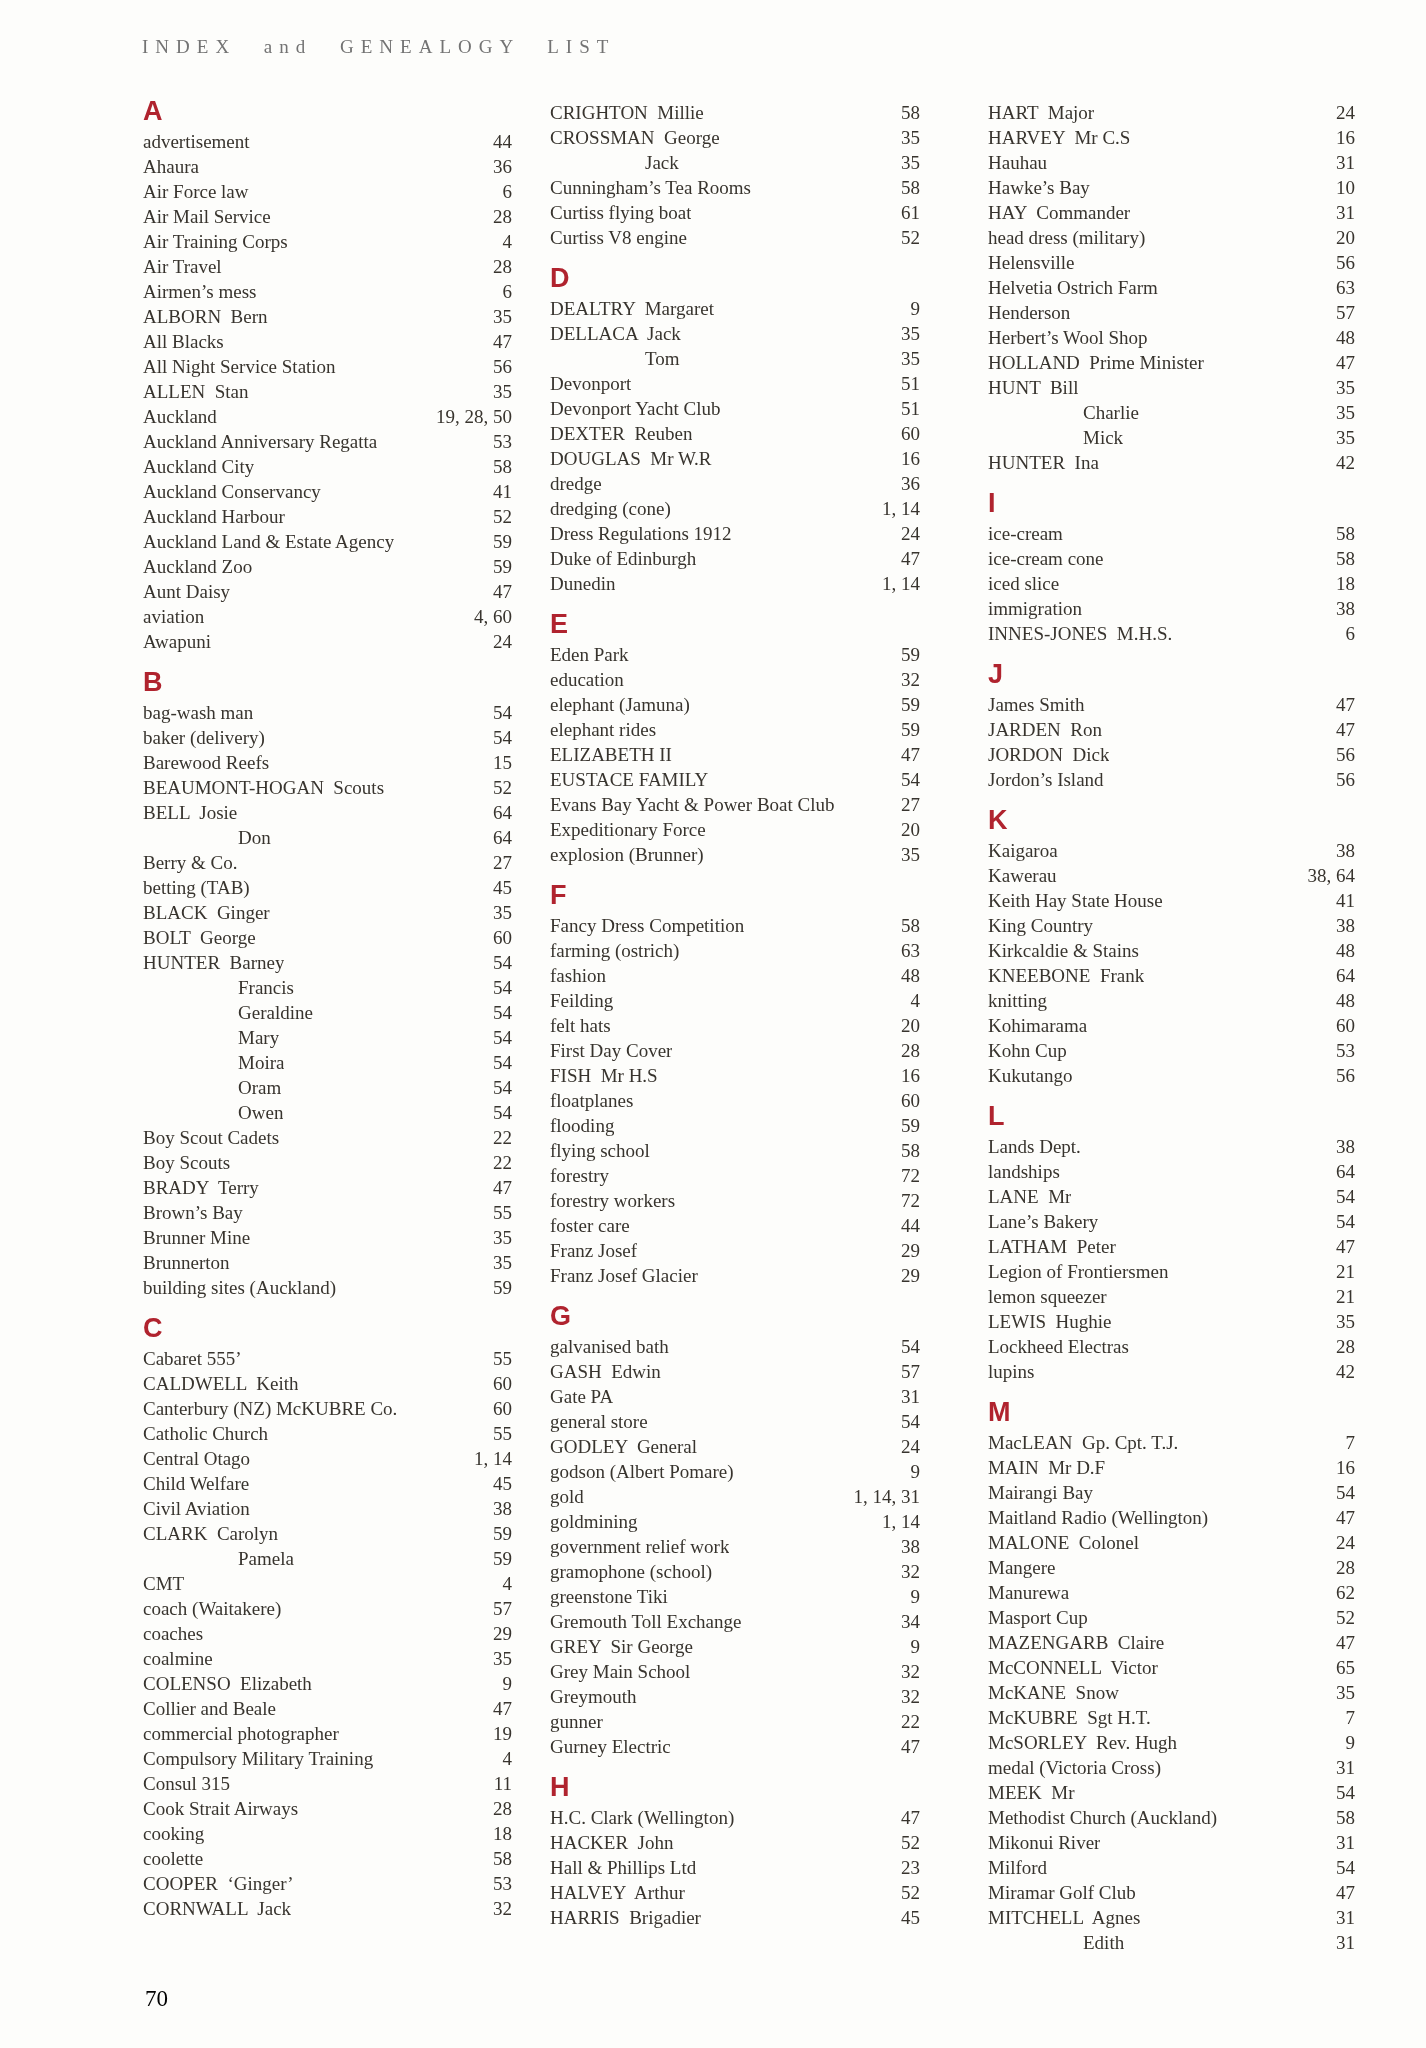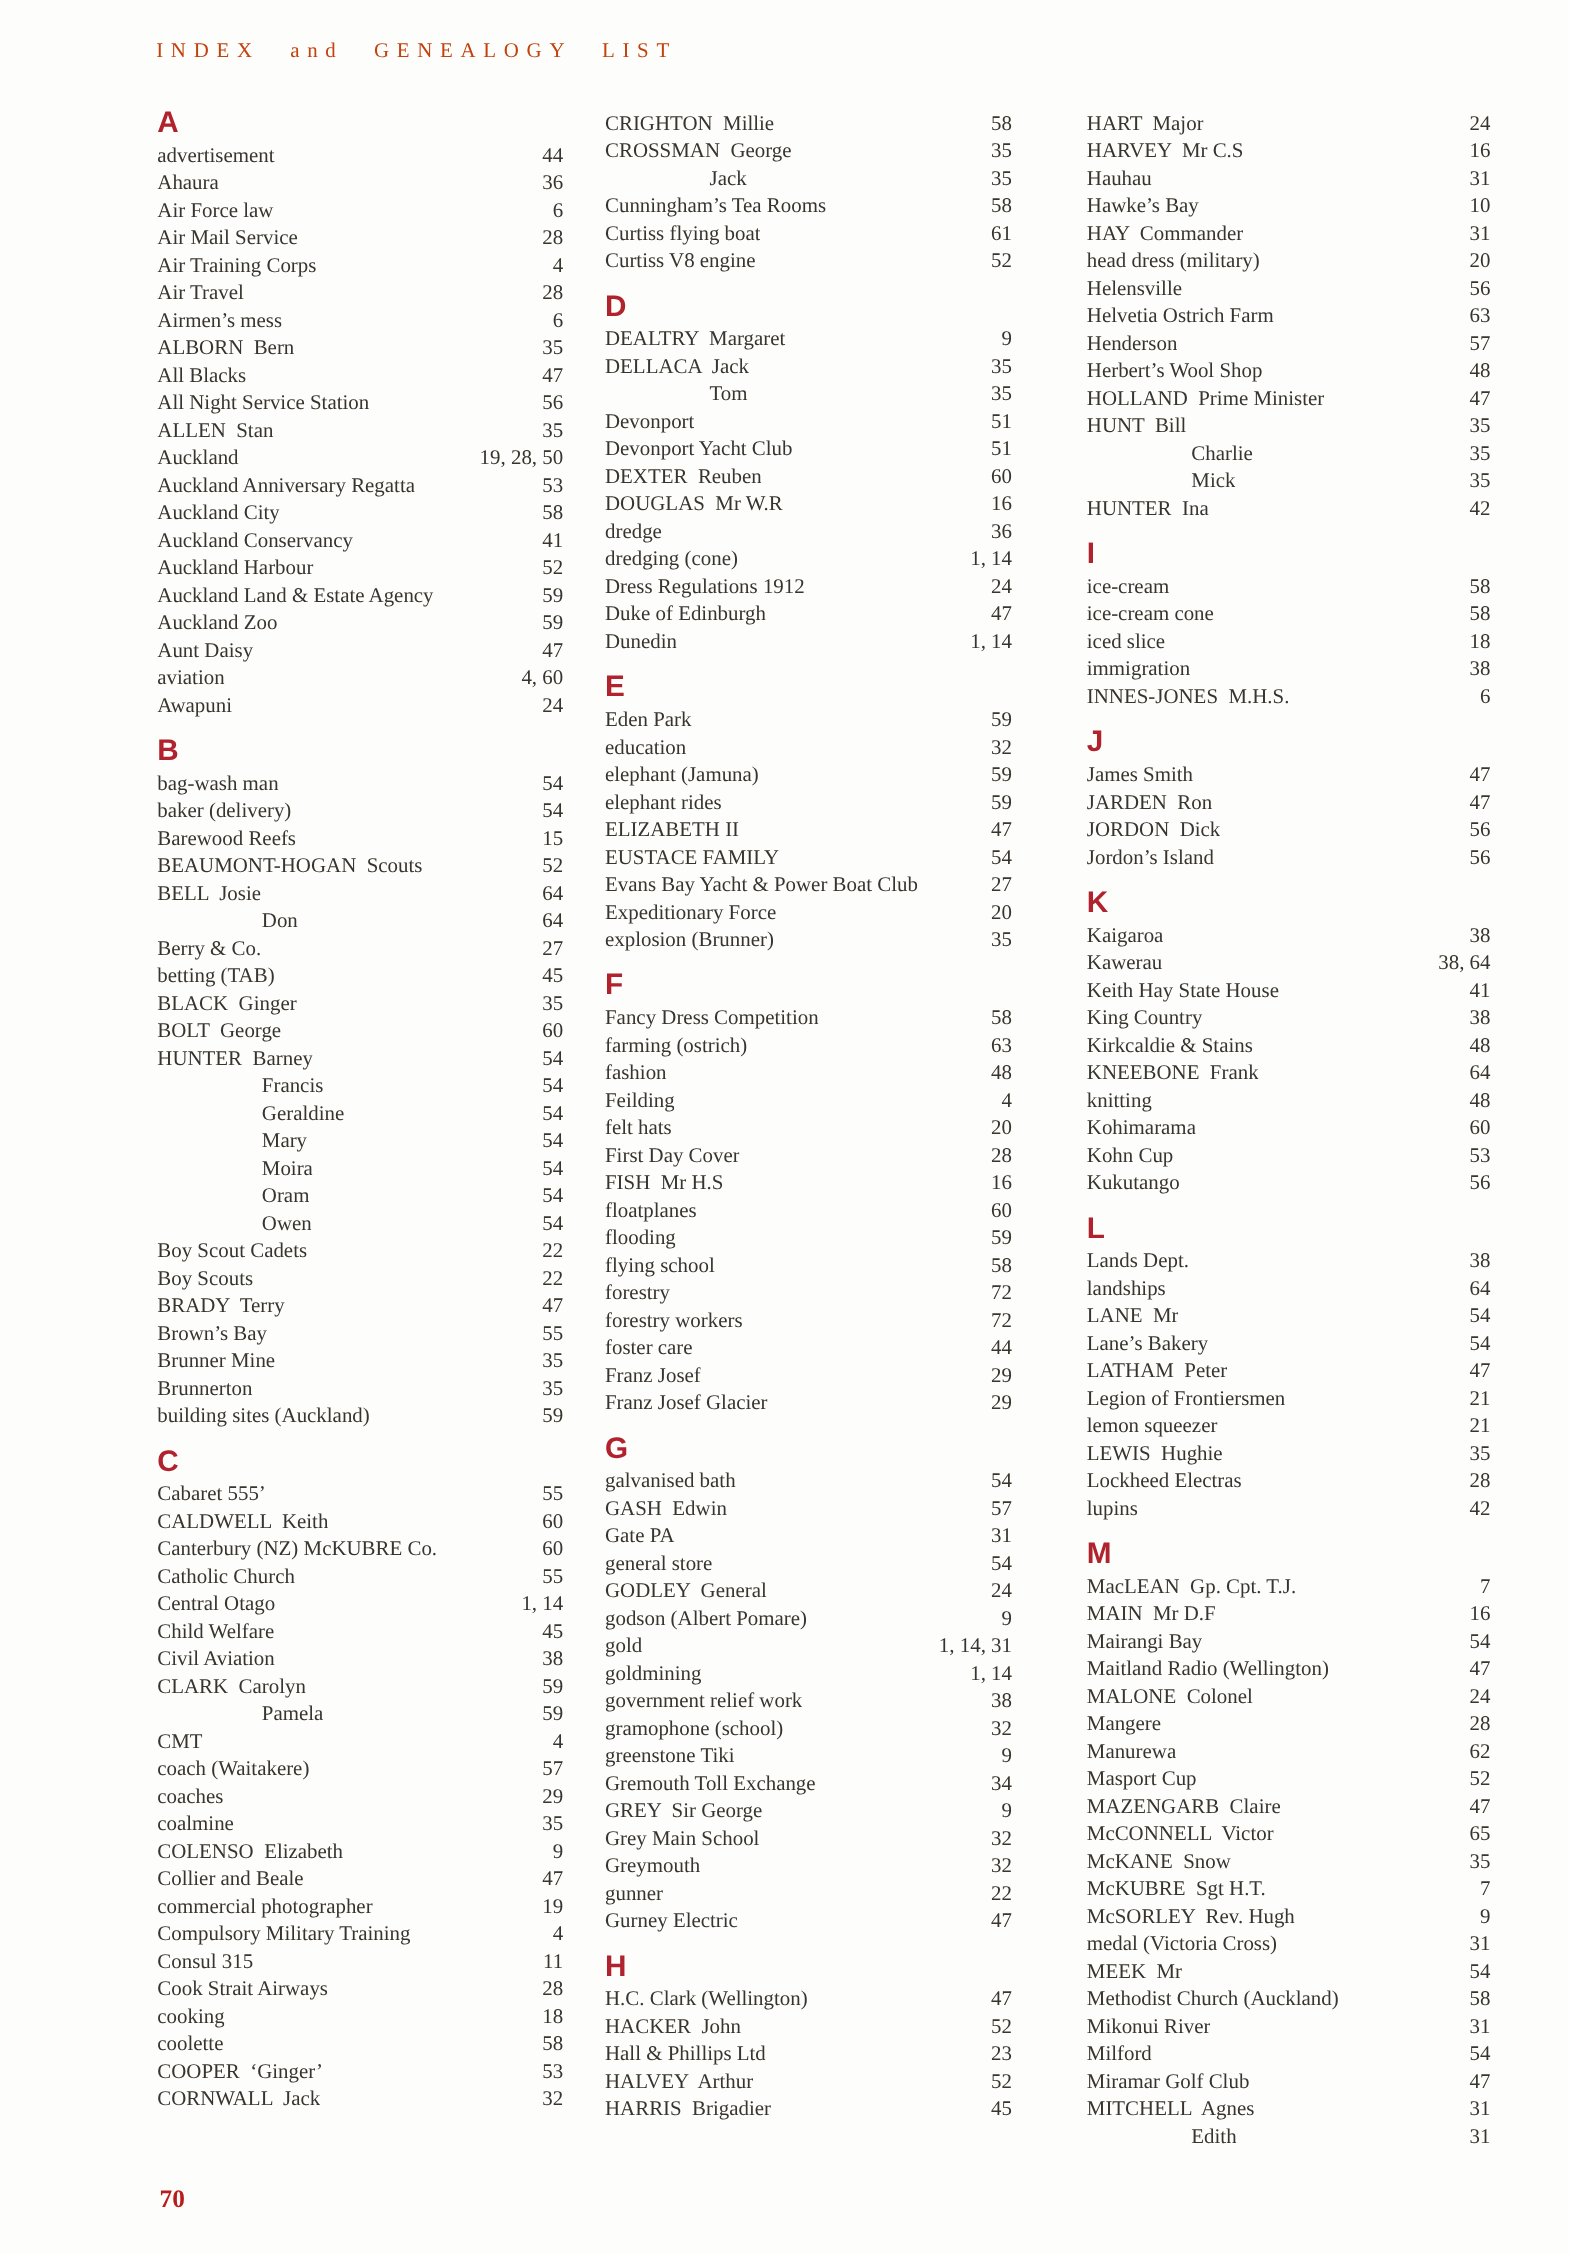--- a/index.html
+++ b/index.html
@@ -7,21 +7,21 @@
     width:1426px; height:2048px;
     background:#fdfdfb;
     font-family:"Liberation Serif", serif;
     color:#38342e;
     position:relative;
     overflow:hidden;
   }
   .page-header {
     position:absolute; left:142px; top:36px;
     font-size:19px; letter-spacing:7px; word-spacing:16px;
-    color:#c2410c;
+    color:#737373;
   }
   .col { position:absolute; top:100px; display:flex; flex-direction:column; }
   #col1 { left:143px; width:369px; top:98px; }
   #col2 { left:550px; width:370px; }
   #col3 { left:988px; width:367px; }
   .entry {
     height:25px; line-height:25px;
     display:flex; justify-content:space-between;
     font-size:19px;
   }
@@ -31,21 +31,21 @@
   .section-head {
     height:26px; line-height:26px;
     margin:15px 0 5px 0;
     font-family:"Liberation Sans", sans-serif;
     font-weight:bold; font-size:27px;
     color:#b0232e;
   }
   .section-head:first-child { margin-top:0; }
   .page-number {
     position:absolute; left:145px; top:1986px;
-    font-size:23px; font-weight:bold; color:#b91c1c;
+    font-size:23px; font-weight:normal; color:#000000;
   }
 </style>
 </head>
 <body>
 
 <div class="page-header">INDEX and GENEALOGY LIST</div>
 
 <div class="col" id="col1">
     <div class="section-head">A</div>
     <div class="entry">

